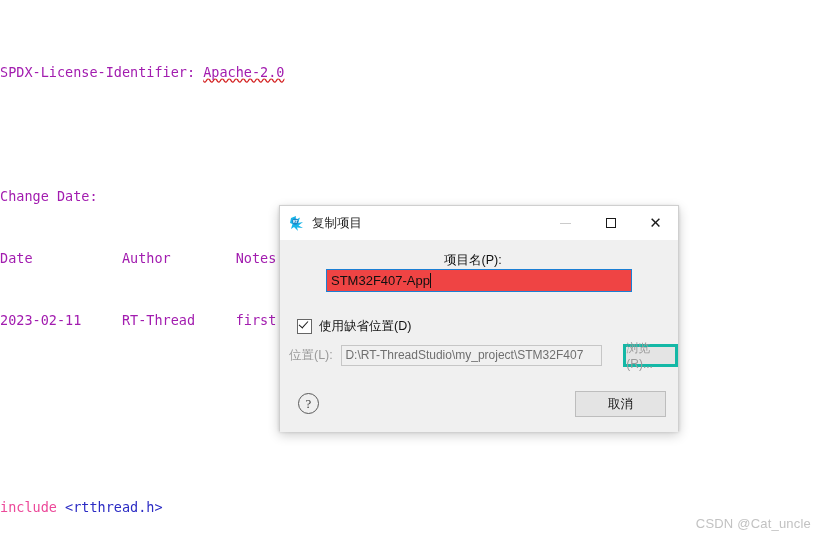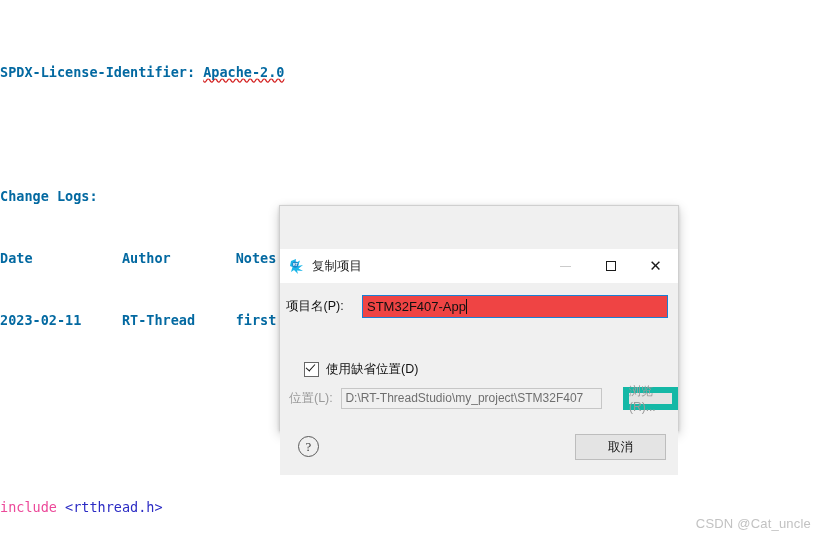--- a/index.html
+++ b/index.html
@@ -33,21 +33,21 @@
     font-family: "DejaVu Sans Mono", "Liberation Mono", monospace;
     font-size: 13.5px;
     line-height: 20.7px;
     white-space: pre;
   }
   .ln {
     height: 20.7px;
     padding-left: 28px;
     box-sizing: content-box;
   }
-  .c-comment   { color: #0369a1; font-weight: bold; }
+  .c-comment   { color: #a21caf; }
   .c-pre       { color: #ec4899; font-weight: normal; }
   .c-inc       { color: #2b2bc4; }
   .squiggle {
     text-decoration: underline wavy #d32020;
     text-decoration-skip-ink: none;
   }
 
   
   #watermark {
     position: absolute;
@@ -73,21 +73,20 @@
     box-sizing: border-box;
     font-size: 12.5px;
     color: #1a1a1a;
   }
   .titlebar {
     height: 34px;
     background: #ffffff;
     display: flex;
     align-items: center;
     position: relative;
-    margin-top: 43px;
   }
   .title-icon {
     width: 16px;
     height: 16px;
     margin-left: 9px;
     margin-right: 7px;
     flex: none;
     position: relative;
   }
   .title-text {
@@ -133,20 +132,21 @@
     height: 192px;
     background: #f0f0f0;
   }
 
   .row-name {
     position: absolute;
     left: 0; top: 12px;
     width: 100%;
     display: flex;
     align-items: center;
+    flex-direction: column;
   }
   .lbl-name {
     margin-left: 6px;
     width: 76px;
     font-size: 12.5px;
     color: #111;
   }
   .input-name {
     width: 306px;
     height: 23px;
@@ -167,21 +167,21 @@
     height: 15px;
     background: #111;
     top: 4px;
     left: 104px;
     animation: blink 1.05s step-end infinite;
   }
   @keyframes blink { 50% { opacity: 0; } }
 
   .row-check {
     position: absolute;
-    left: 24px; top: 78px;
+    left: 17px; top: 78px;
     display: flex;
     align-items: center;
     justify-content: flex-end;
   }
   .cb {
     width: 13px; height: 13px;
     border: 1px solid #666;
     background: #fff;
     position: relative;
     flex: none;
@@ -223,21 +223,21 @@
     box-sizing: border-box;
     overflow: hidden;
     white-space: nowrap;
     line-height: 19px;
   }
   .btn-browse {
     margin-left: 21px;
     width: 58px;
     height: 23px;
     background: #e4e4e4;
-    border: 6px solid #14b8a6;
+    border: 3px solid #14b8a6;
     color: #9a9a9a;
     font-size: 12px;
     font-family: "Liberation Sans", sans-serif;
     display: flex;
     align-items: center;
     justify-content: center;
     box-sizing: border-box;
   }
 
   .help-btn {
@@ -279,21 +279,21 @@
   }
 </style>
 </head>
 <body>
 
 <div id="editor">
   <div class="code-area">
 
     <div class="ln"><span class="c-comment">SPDX-License-Identifier: </span><span class="c-comment squiggle">Apache-2.0</span></div>
     <div class="ln">&nbsp;</div>
-    <div class="ln"><span class="c-comment">Change Logs:</span></div>
+    <div class="ln"><span class="c-comment">Change Date:</span></div>
     <div class="ln"><span class="c-comment">Date           Author        Notes</span></div>
     <div class="ln"><span class="c-comment">2023-02-11     RT-Thread     first version</span></div>
     <div class="ln">&nbsp;</div>
     <div class="ln">&nbsp;</div>
     <div class="ln"><span class="c-pre">include</span><span class="c-inc"> &lt;rtthread.h&gt;</span></div>
     <div class="ln">&nbsp;</div>
     
     
     
     

